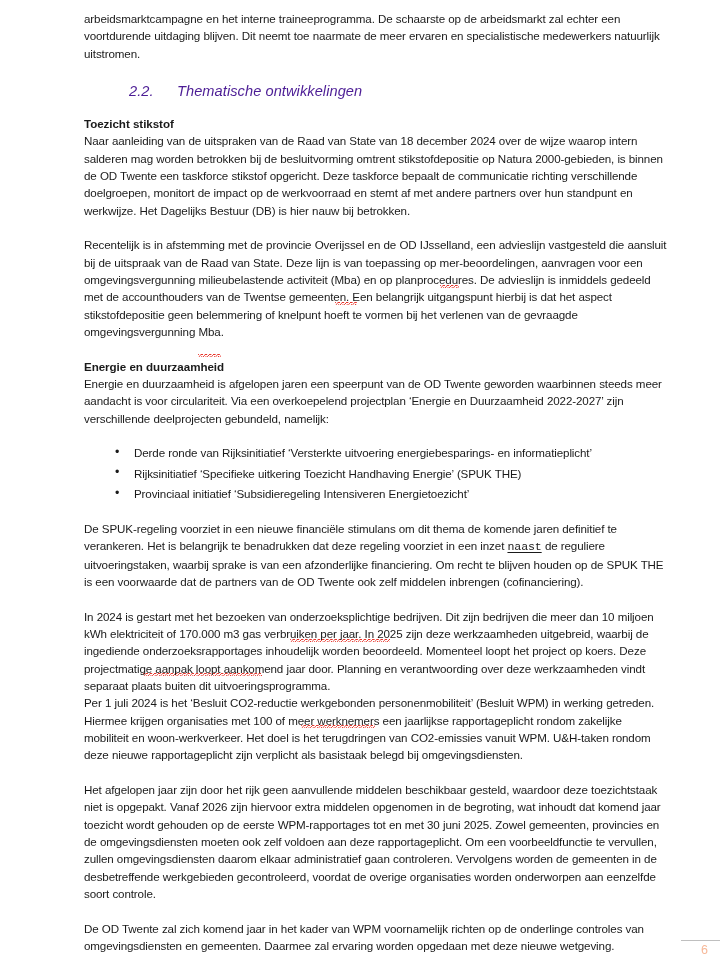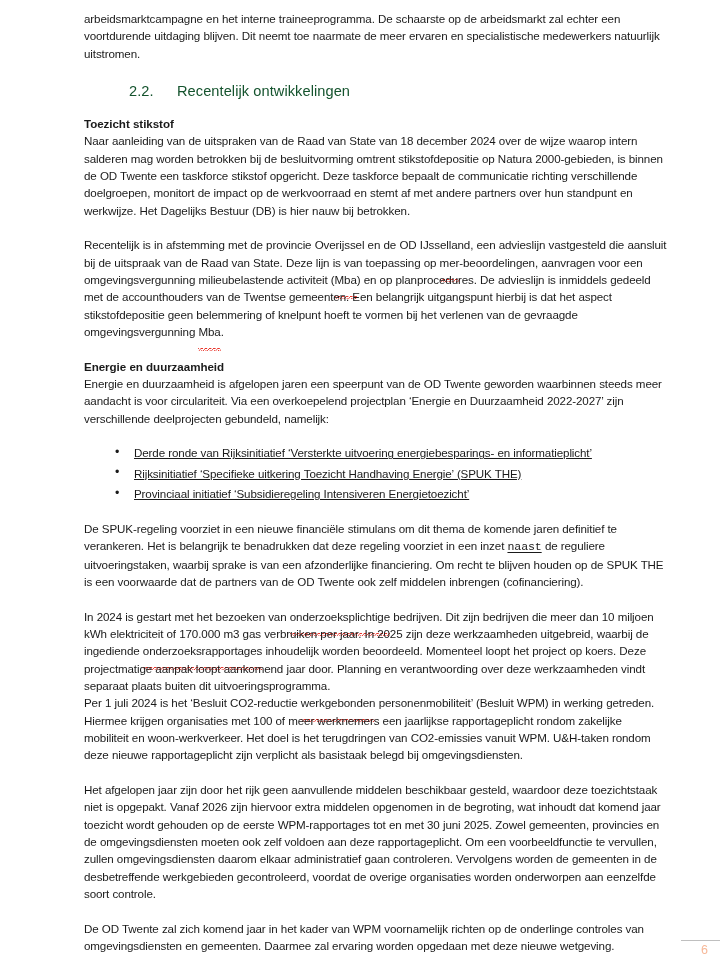--- a/index.html
+++ b/index.html
@@ -34,51 +34,51 @@
     letter-spacing: -0.01em;
     word-spacing: 0.01em;
   }
   p.body {
     margin-bottom: 0px;
   }
   p.spaced {
     margin-top: 17.3px;
   }
   h2.heading2 {
-    color: #14532d;
+    color: #4c1d95;
     font-size: 14.6px;
     font-weight: normal;
     margin: 0;
     padding: 0;
     line-height: 22px;
     display: flex;
     margin-top: 18px;
     margin-bottom: 13px;
     margin-left: 45px;
     letter-spacing: 0.005em;
+    font-style: italic;
   }
   h2.heading2 .num {
     width: 48px;
     flex: 0 0 48px;
   }
   .heading3 {
     font-weight: bold;
     margin: 0;
     padding: 0;
     letter-spacing: -0.005em;
   }
   .hd-block {
     margin-top: 17.3px;
   }
   ul.bullets {
     list-style: none;
     margin: 0;
     padding: 0;
     margin-top: 17.3px;
-    text-decoration: underline;
   }
   ul.bullets li {
     position: relative;
     padding-left: 50px;
     margin-bottom: 3.1px;
   }
   ul.bullets li::before {
     content: "\2022";
     position: absolute;
     left: 31px;
@@ -87,21 +87,21 @@
     color: #1a1a1a;
   }
   .sq {
     background-image:
       repeating-linear-gradient(135deg,
         #e8342a 0px, #e8342a 1px,
         rgba(0,0,0,0) 1px, rgba(0,0,0,0) 2.1px);
     background-repeat: repeat-x;
     background-size: 4.2px 3px;
     background-position: left bottom 0px;
-    padding-bottom: 13px;
+    padding-bottom: 19px;
   }
   .u {
     text-decoration: underline;
     text-underline-offset: 1.5px;
     font-family: Liberation Mono, monospace;
   }
   .footer {
     position: absolute;
     left: 0;
     top: 0;
@@ -132,21 +132,21 @@
 <body>
 
 <div class="page">
 
   <div class="content">
 
     <p class="body">arbeidsmarktcampagne en het interne traineeprogramma. De schaarste op de arbeidsmarkt zal echter een voortdurende uitdaging blijven. Dit neemt toe naarmate de meer ervaren en specialistische medewerkers natuurlijk uitstromen.</p>
 
     <h2 class="heading2">
       <span class="num">2.2.</span>
-      <span>Recentelijk ontwikkelingen</span>
+      <span>Thematische ontwikkelingen</span>
     </h2>
 
     <div class="heading3">Toezicht stikstof</div>
     <p class="body">Naar aanleiding van de uitspraken van de Raad van State van 18 december 2024 over de wijze waarop intern salderen mag worden betrokken bij de besluitvorming omtrent stikstofdepositie op Natura 2000-gebieden, is binnen de OD Twente een taskforce stikstof opgericht. Deze taskforce bepaalt de communicatie richting verschillende doelgroepen, monitort de impact op de werkvoorraad en stemt af met andere partners over hun standpunt en werkwijze. Het Dagelijks Bestuur (DB) is hier nauw bij betrokken.</p>
 
     <p class="body spaced"><span>Recentelijk is in afstemming met de provincie Overijssel en de OD IJsselland, een advieslijn vastgesteld die aansluit bij de uitspraak van de Raad van State. Deze lijn is van toepassing op </span><span class="sq">mer</span><span>-beoordelingen, aanvragen voor een omgevingsvergunning milieubelastende activiteit (</span><span class="sq">Mba</span><span>) en op planprocedures. De advieslijn is inmiddels gedeeld met de accounthouders van de Twentse gemeenten. Een belangrijk uitgangspunt hierbij is dat het aspect stikstofdepositie geen belemmering of knelpunt hoeft te vormen bij het verlenen van de gevraagde omgevingsvergunning </span><span class="sq">Mba</span><span>.</span></p>
 
     <div class="heading3 hd-block">Energie en duurzaamheid</div>
     <p class="body">Energie en duurzaamheid is afgelopen jaren een speerpunt van de OD Twente geworden waarbinnen steeds meer aandacht is voor circulariteit. Via een overkoepelend projectplan ‘Energie en Duurzaamheid 2022-2027’ zijn verschillende deelprojecten gebundeld, namelijk:</p>
 

